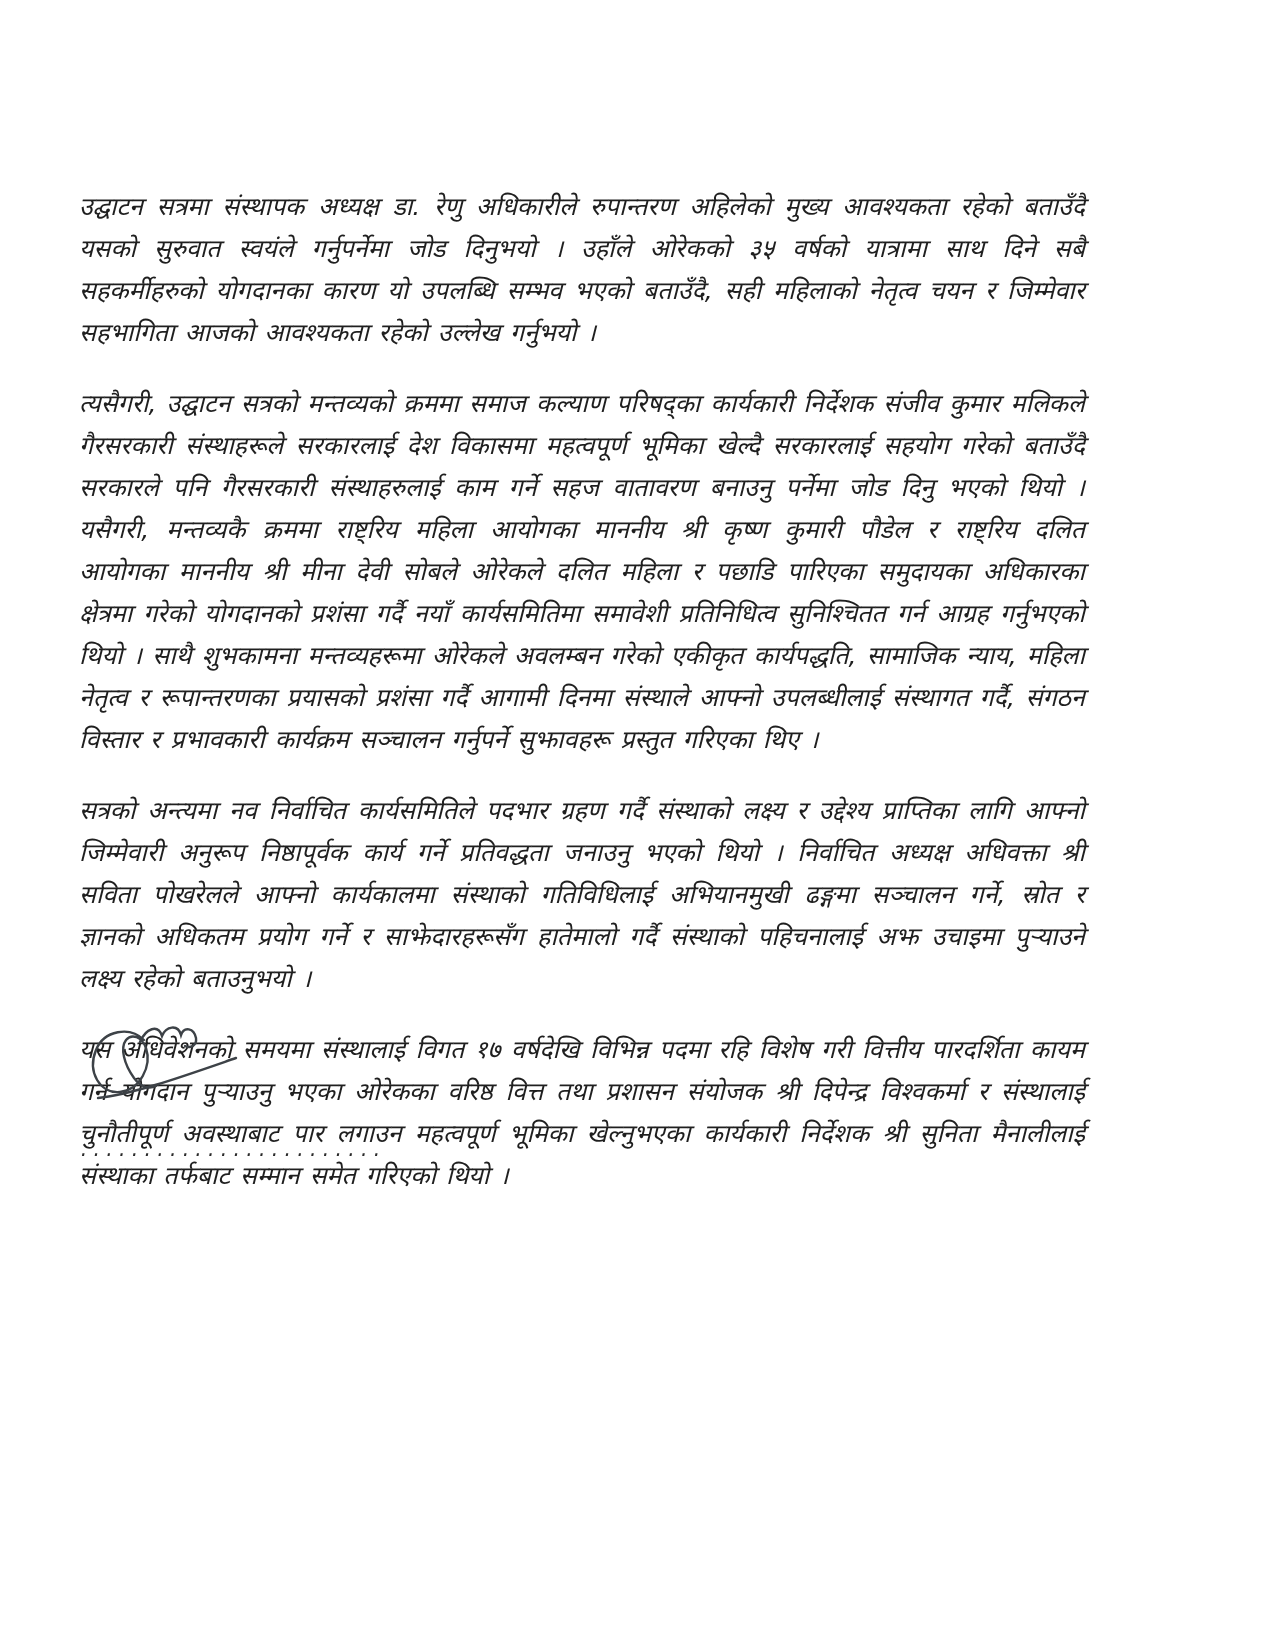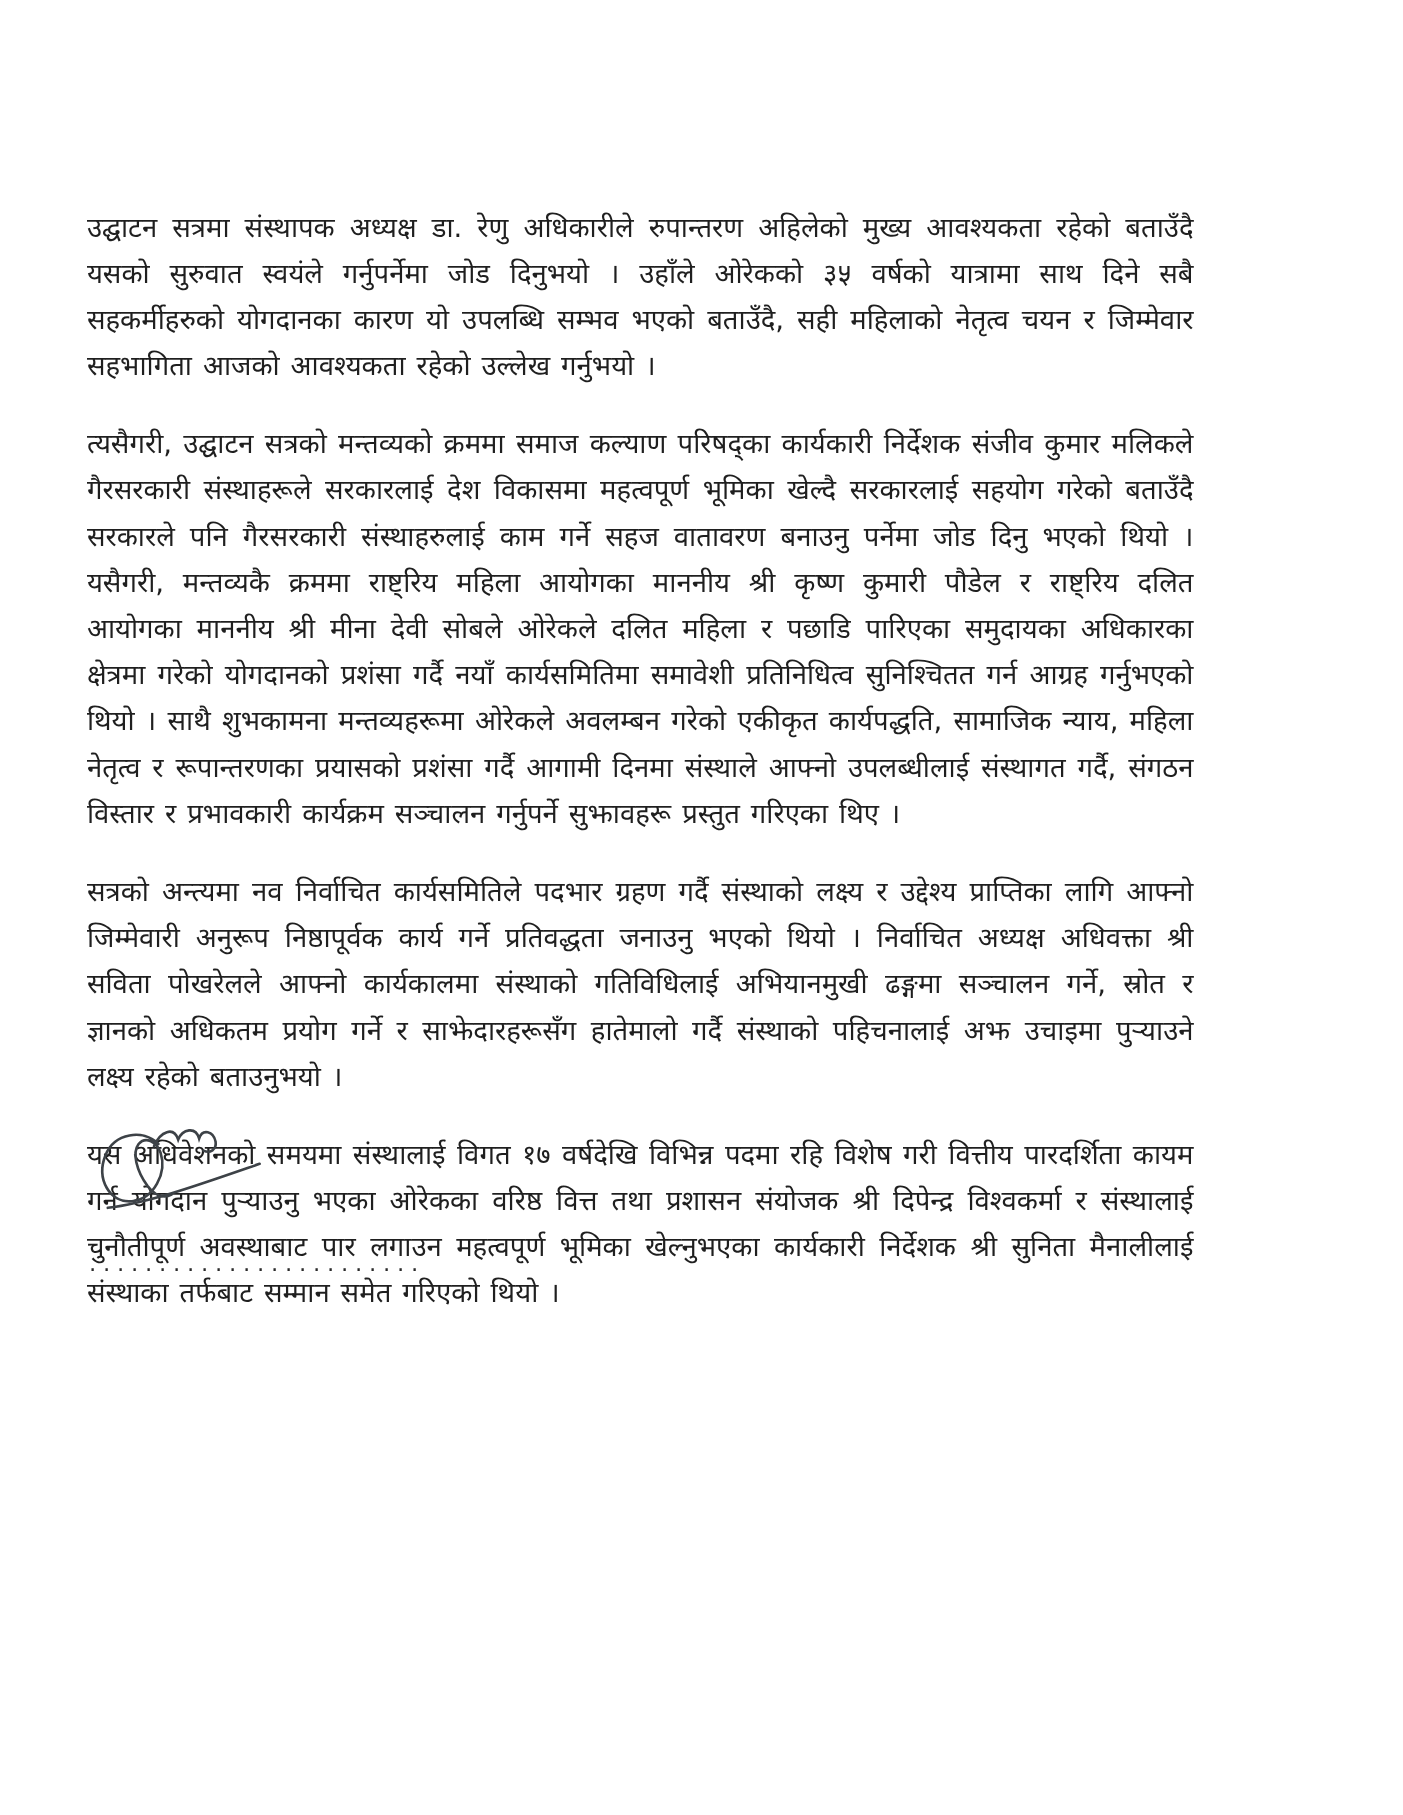--- a/index.html
+++ b/index.html
@@ -5,20 +5,21 @@
   html, body { margin: 0; padding: 0; background: #e8e8e8; }
   .page {
     position: relative;
     width: 1275px;
     height: 1650px;
     margin: 0 auto;
     background: #ffffff;
     color: #1f1f1f;
     font-family: "DejaVu Sans", "Liberation Sans", sans-serif;
     overflow: hidden;
+    font-style: italic;
   }
   .text-block {
     position: absolute;
     left: 79px;
     top: 186px;
     width: 1006px;
   }
   .para {
     font-size: 25px;
     line-height: 42px;

